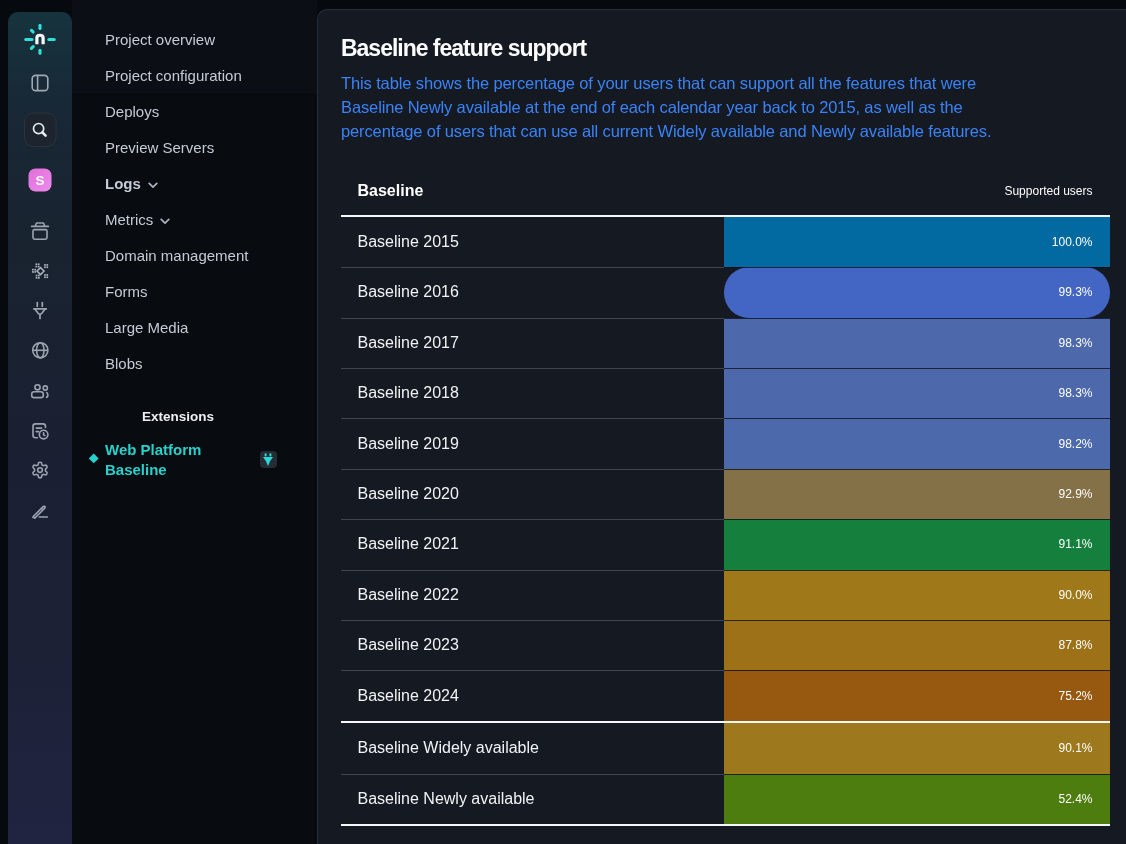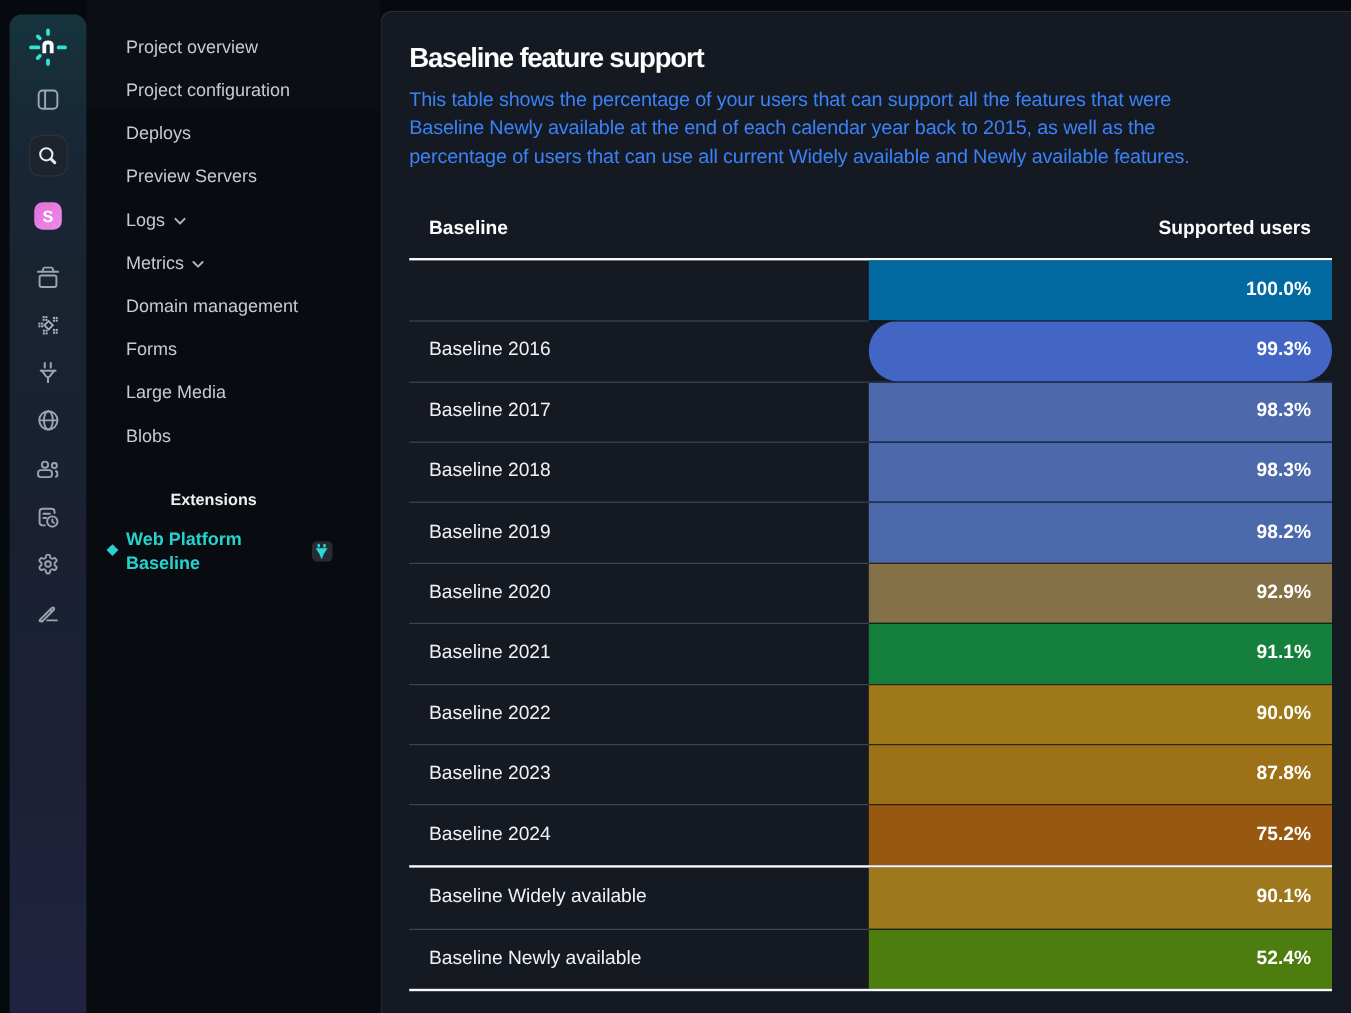--- a/index.html
+++ b/index.html
@@ -24,21 +24,21 @@
     border-radius:10px 0 0 0; }
   #h1 { left:341px; top:35px; font-size:23px; font-weight:bold; color:#fdfdfe; letter-spacing:-1.02px; }
   #para { left:341px; top:71px; width:700px; font-size:16.5px; line-height:24px; color:#3b82f6; letter-spacing:-0.12px; }
 
   
   .trow { position:absolute; left:341px; width:769px; }
   .tlabel { position:absolute; left:16.5px; top:0; height:100%; display:flex; align-items:center;
     font-size:16px; color:#f1f2f4; }
   .tbar { position:absolute; left:383px; width:386px; top:0; height:100%;
     display:flex; align-items:center; justify-content:flex-end;
-    font-size:16px; font-weight:bold; color:#ffffff; padding-right:17.5px; }
+    font-size:12px; font-weight:normal; color:#ffffff; padding-right:17.5px; }
   .sepL { position:absolute; left:341px; width:383px; height:1px; background:#3e4450; }
   .sepR { position:absolute; left:724px; width:386px; height:1px; background:rgba(7,11,17,0.75); }
   .wline { position:absolute; left:341px; width:769px; height:2.2px; background:#f7f8f9; }
 </style>
 </head>
 <body>
 <div id="navtop" class="abs"></div>
 <div id="nav" class="abs"></div>
 <div id="rail" class="abs"></div>
 
@@ -139,21 +139,21 @@
   <g stroke="#9ba4b0" stroke-width="1.6" stroke-linejoin="round" stroke-linecap="round">
     <path d="M25.9,505.3 L25,505.5 L25.2,504.6 L34.9,494.9 Q36,493.8 37.1,494.9 L36.5,494.3 Q37.6,495.4 36.5,496.5 L26.8,506.2 Z M33.6,496.2 L35.2,497.8"></path>
     <line x1="31.3" y1="505" x2="39.4" y2="505"></line>
   </g>
 </svg>
 
 <div class="navitem" style="top:31px;">Project overview</div>
 <div class="navitem" style="top:67px;">Project configuration</div>
 <div class="navitem" style="top:103px;">Deploys</div>
 <div class="navitem" style="top:139px;">Preview Servers</div>
-<div class="navitem" style="top:175px;">Logs<svg class="chev" width="10" height="7" viewBox="0 0 10 7">
+<div class="navitem" style="top:175px;font-weight:bold;">Logs<svg class="chev" width="10" height="7" viewBox="0 0 10 7">
       <path d="M1.2 1.4 L5 5.2 L8.8 1.4" stroke="#aab2bd" stroke-width="1.7" fill="none" stroke-linecap="round" stroke-linejoin="round"></path>
     </svg></div>
 <div class="navitem" style="top:211px;">Metrics<svg class="chev" width="10" height="7" viewBox="0 0 10 7">
       <path d="M1.2 1.4 L5 5.2 L8.8 1.4" stroke="#aab2bd" stroke-width="1.7" fill="none" stroke-linecap="round" stroke-linejoin="round"></path>
     </svg></div>
 <div class="navitem" style="top:247px;">Domain management</div>
 <div class="navitem" style="top:283px;">Forms</div>
 <div class="navitem" style="top:319px;">Large Media</div>
 <div class="navitem" style="top:355px;">Blobs</div>
 <div class="navitem" style="top:409px; font-size:13.5px; font-weight:bold; color:#eceef1;margin-left:37px;">Extensions</div>
@@ -173,20 +173,21 @@
 <div id="h1" class="abs">Baseline feature support</div>
 <div id="para" class="abs">This table shows the percentage of your users that can support all the features that were<br>Baseline Newly available at the end of each calendar year back to 2015, as well as the<br>percentage of users that can use all current Widely available and Newly available features.</div>
 
 <div class="trow" style="top:168px; height:46px;">
   <div class="tlabel" style="font-weight:bold; color:#fdfdfe;">Baseline</div>
   <div class="tbar" style="background:none; color:#fdfdfe;">Supported users</div>
 </div>
 <div class="wline" style="top:214.5px;"></div>
 
 <div class="trow" style="top:216.8px; height:50.4px;">
+    <div class="tlabel">Baseline 2015</div>
     <div class="tbar" style="background:#0369a1;padding-left:14px;">100.0%</div>
   </div>
 <div class="trow" style="top:267.2px; height:50.4px;text-align:right;">
     <div class="tlabel">Baseline 2016</div>
     <div class="tbar" style="background:#4366c5;border-radius:25px;">99.3%</div>
   </div>
 <div class="trow" style="top:317.6px; height:50.4px;">
     <div class="tlabel">Baseline 2017</div>
     <div class="tbar" style="background:#4d69ac;">98.3%</div>
   </div>

